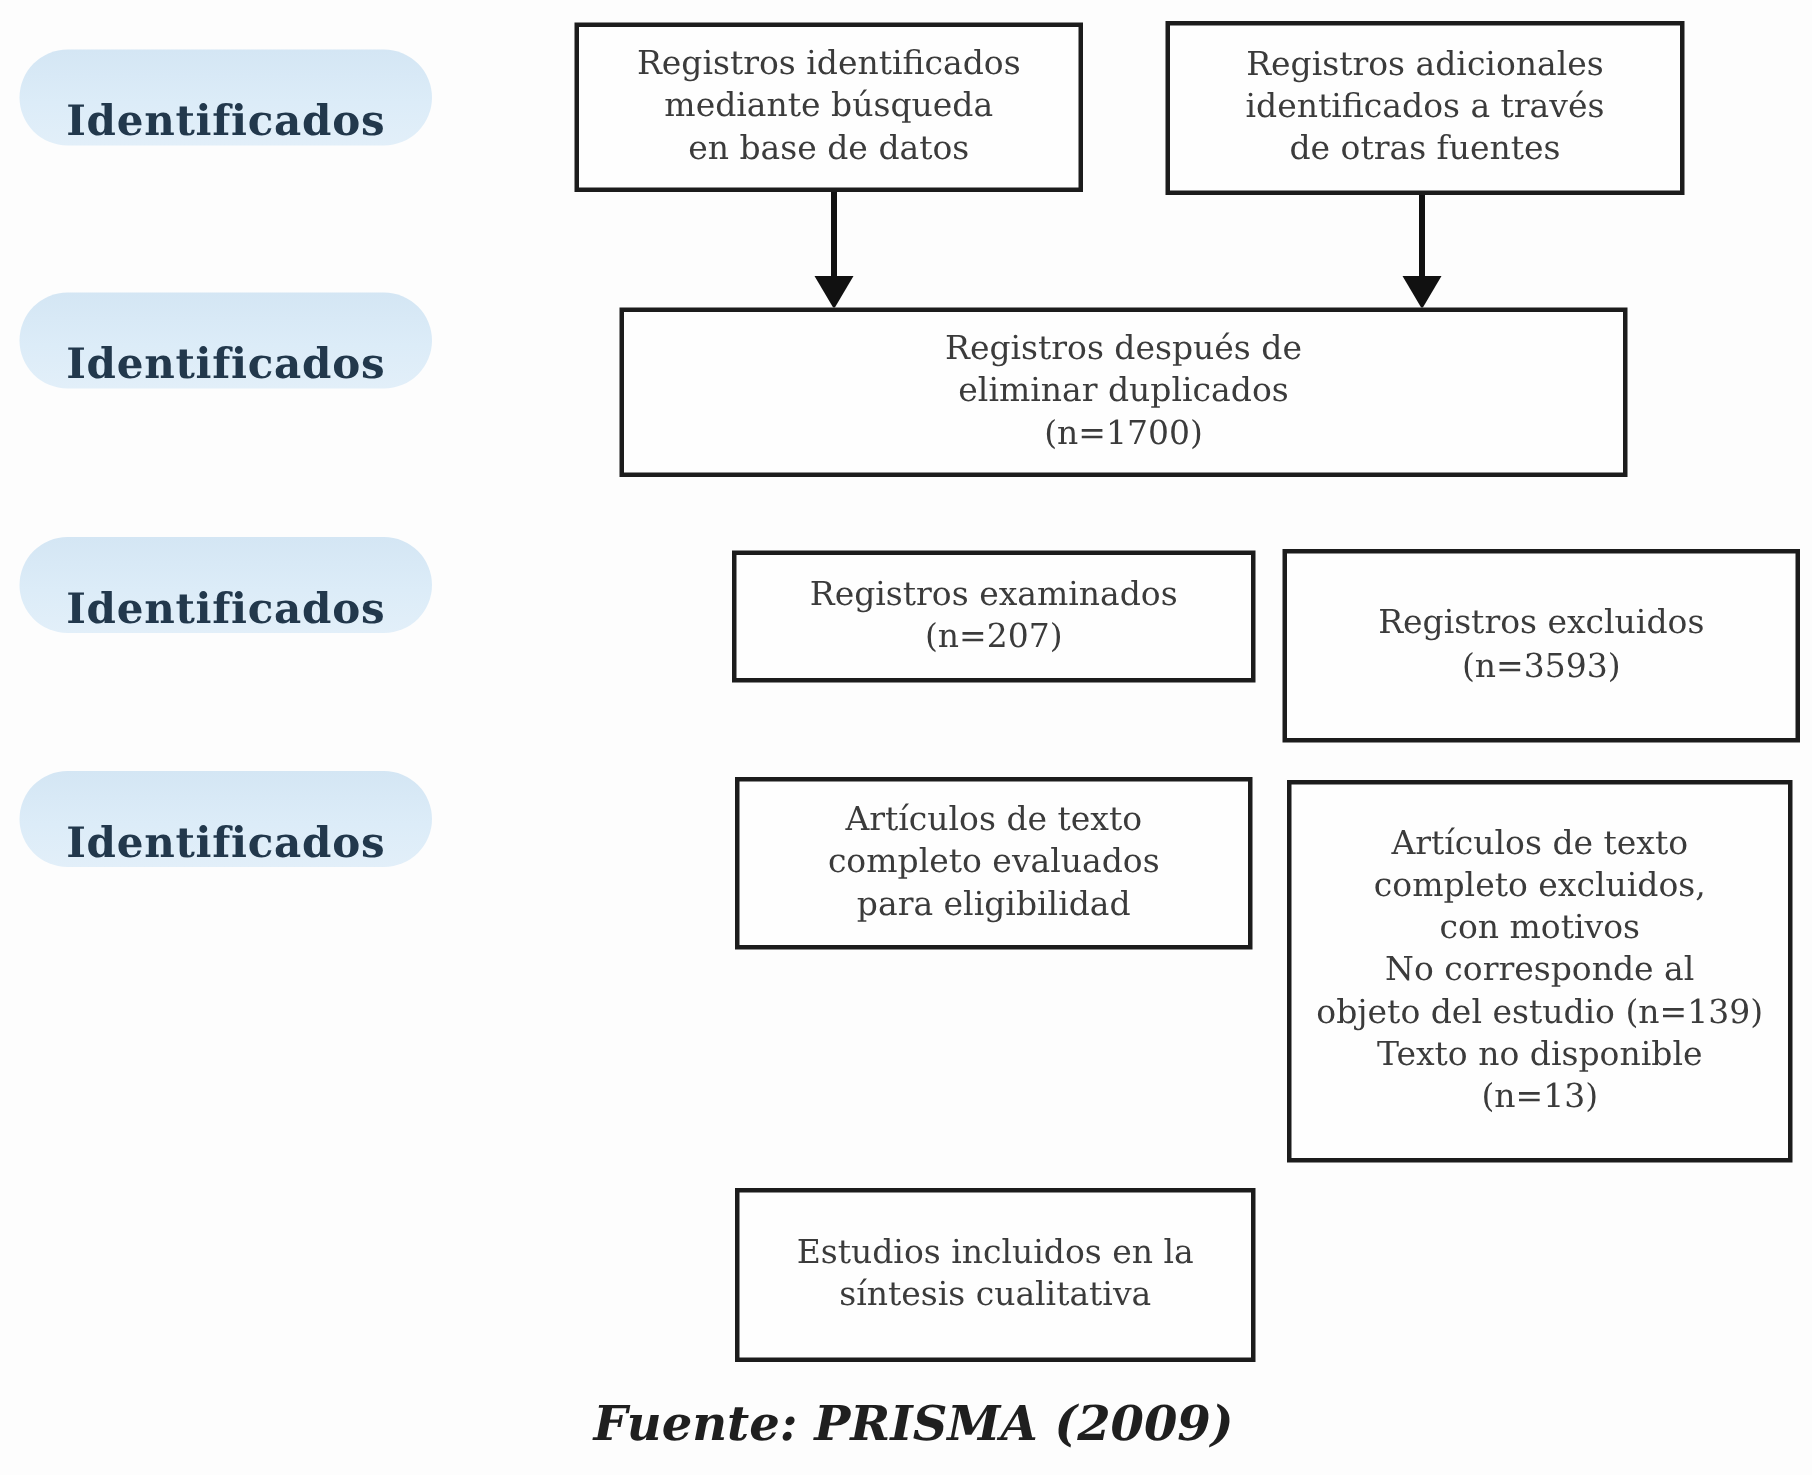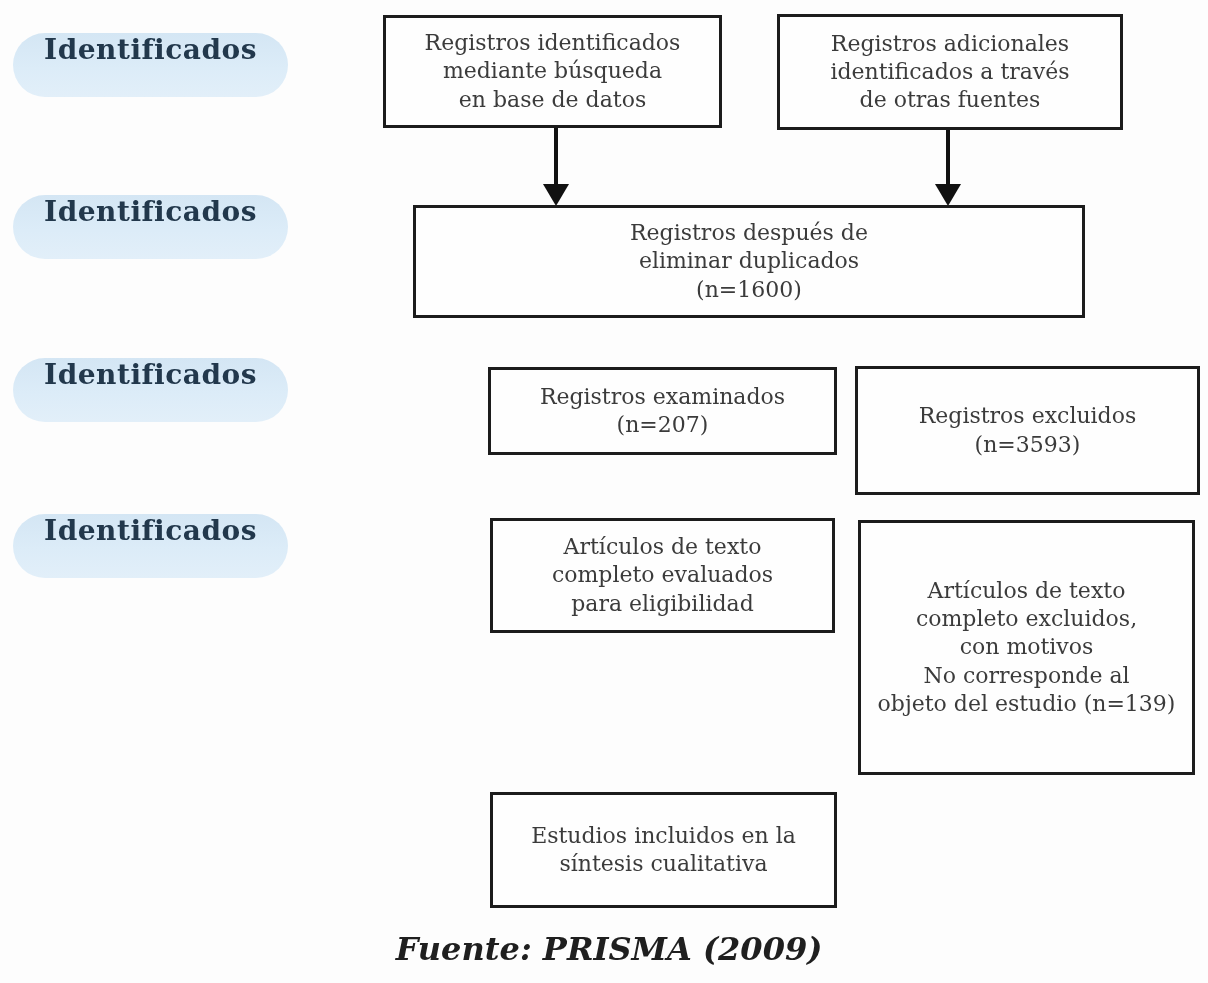--- a/index.html
+++ b/index.html
@@ -17,21 +17,21 @@
     overflow: hidden;
   }
   .stage-pill {
     position: absolute;
     left: 13px;
     width: 275px;
     height: 64px;
     border-radius: 32px;
     background: linear-gradient(180deg, #d4e6f4 0%, #dcecf8 55%, #e2eff9 100%);
     display: flex;
-    align-items: flex-start;
+    align-items: flex-end;
     justify-content: center;
   }
   .stage-pill .pill-label {
     font-weight: bold;
     font-size: 28px;
     color: #22384c;
     letter-spacing: 0.5px;
   }
   .flow-box {
     position: absolute;
@@ -130,21 +130,21 @@
   </div>
 
   <div id="arrow-1-shaft" class="arrow-shaft"></div>
   <div id="arrow-1-head" class="arrow-head"></div>
   <div id="arrow-2-shaft" class="arrow-shaft"></div>
   <div id="arrow-2-head" class="arrow-head"></div>
 
   <div id="box-dedup" class="flow-box">
     <div class="box-text">Registros después de
 eliminar duplicados
-(n=1600)</div>
+(n=1700)</div>
   </div>
 
   <div id="box-screened" class="flow-box">
     <div class="box-text">Registros examinados
 (n=207)</div>
   </div>
   <div id="box-excluded" class="flow-box">
     <div class="box-text">Registros excluidos
 (n=3593)</div>
   </div>
@@ -153,20 +153,22 @@
     <div class="box-text">Artículos de texto
 completo evaluados
 para eligibilidad</div>
   </div>
   <div id="box-ftexcl" class="flow-box">
     <div class="box-text">Artículos de texto
 completo excluidos,
 con motivos</div>
     <div class="box-text">No corresponde al
 objeto del estudio (n=139)</div>
+    <div class="box-text">Texto no disponible
+(n=13)</div>
   </div>
 
   <div id="box-included" class="flow-box">
     <div class="box-text">Estudios incluidos en la
 síntesis cualitativa</div>
   </div>
 
   <div class="source-caption">Fuente: PRISMA (2009)</div>
 
 </div>

